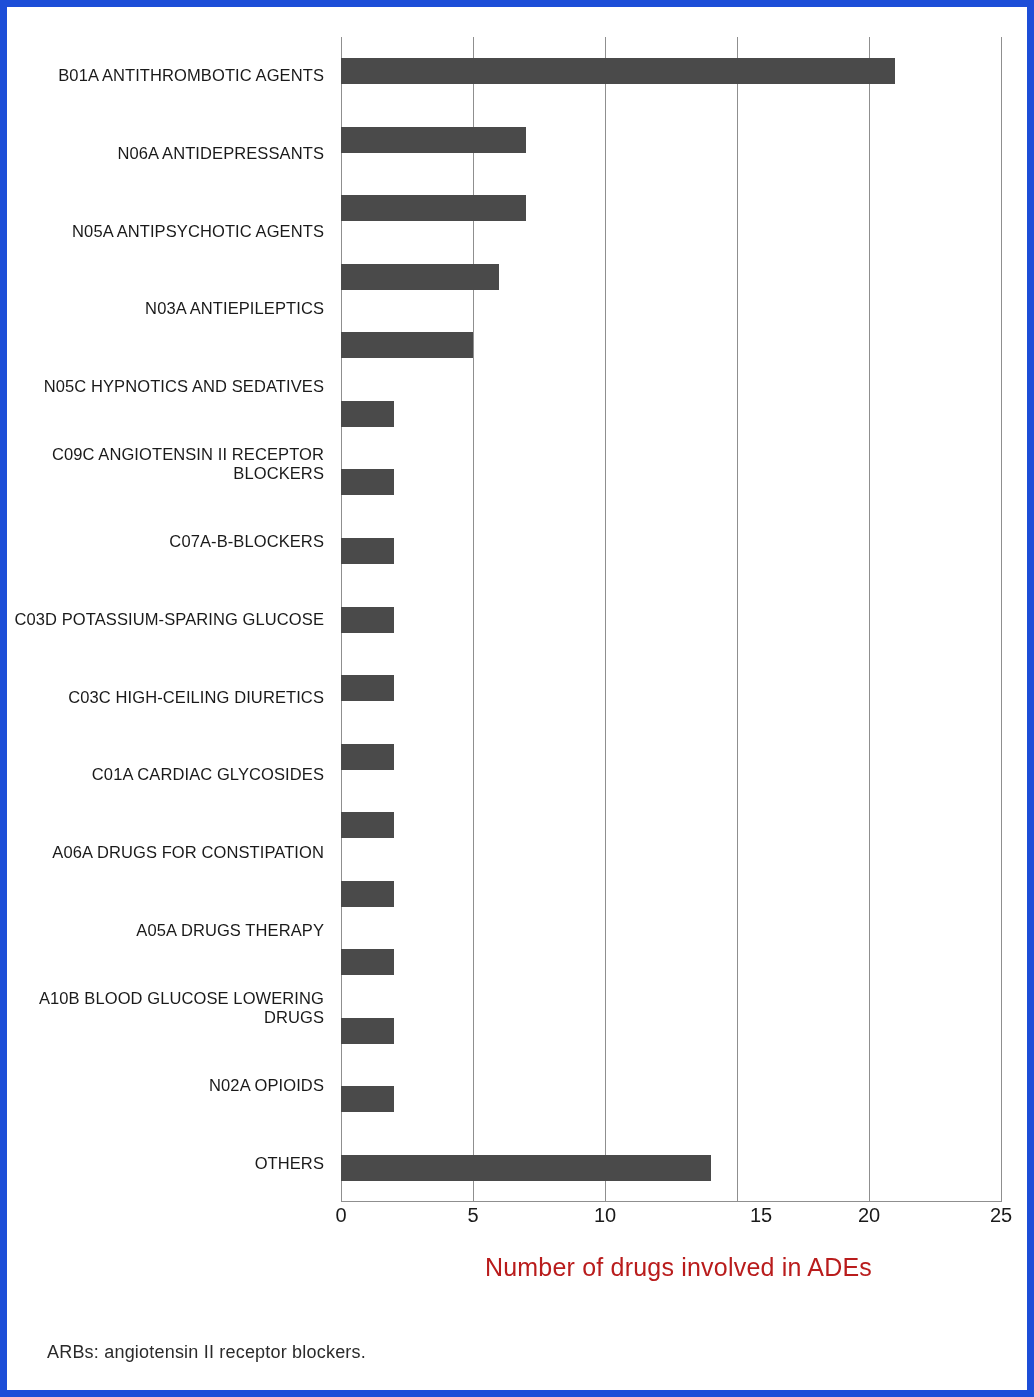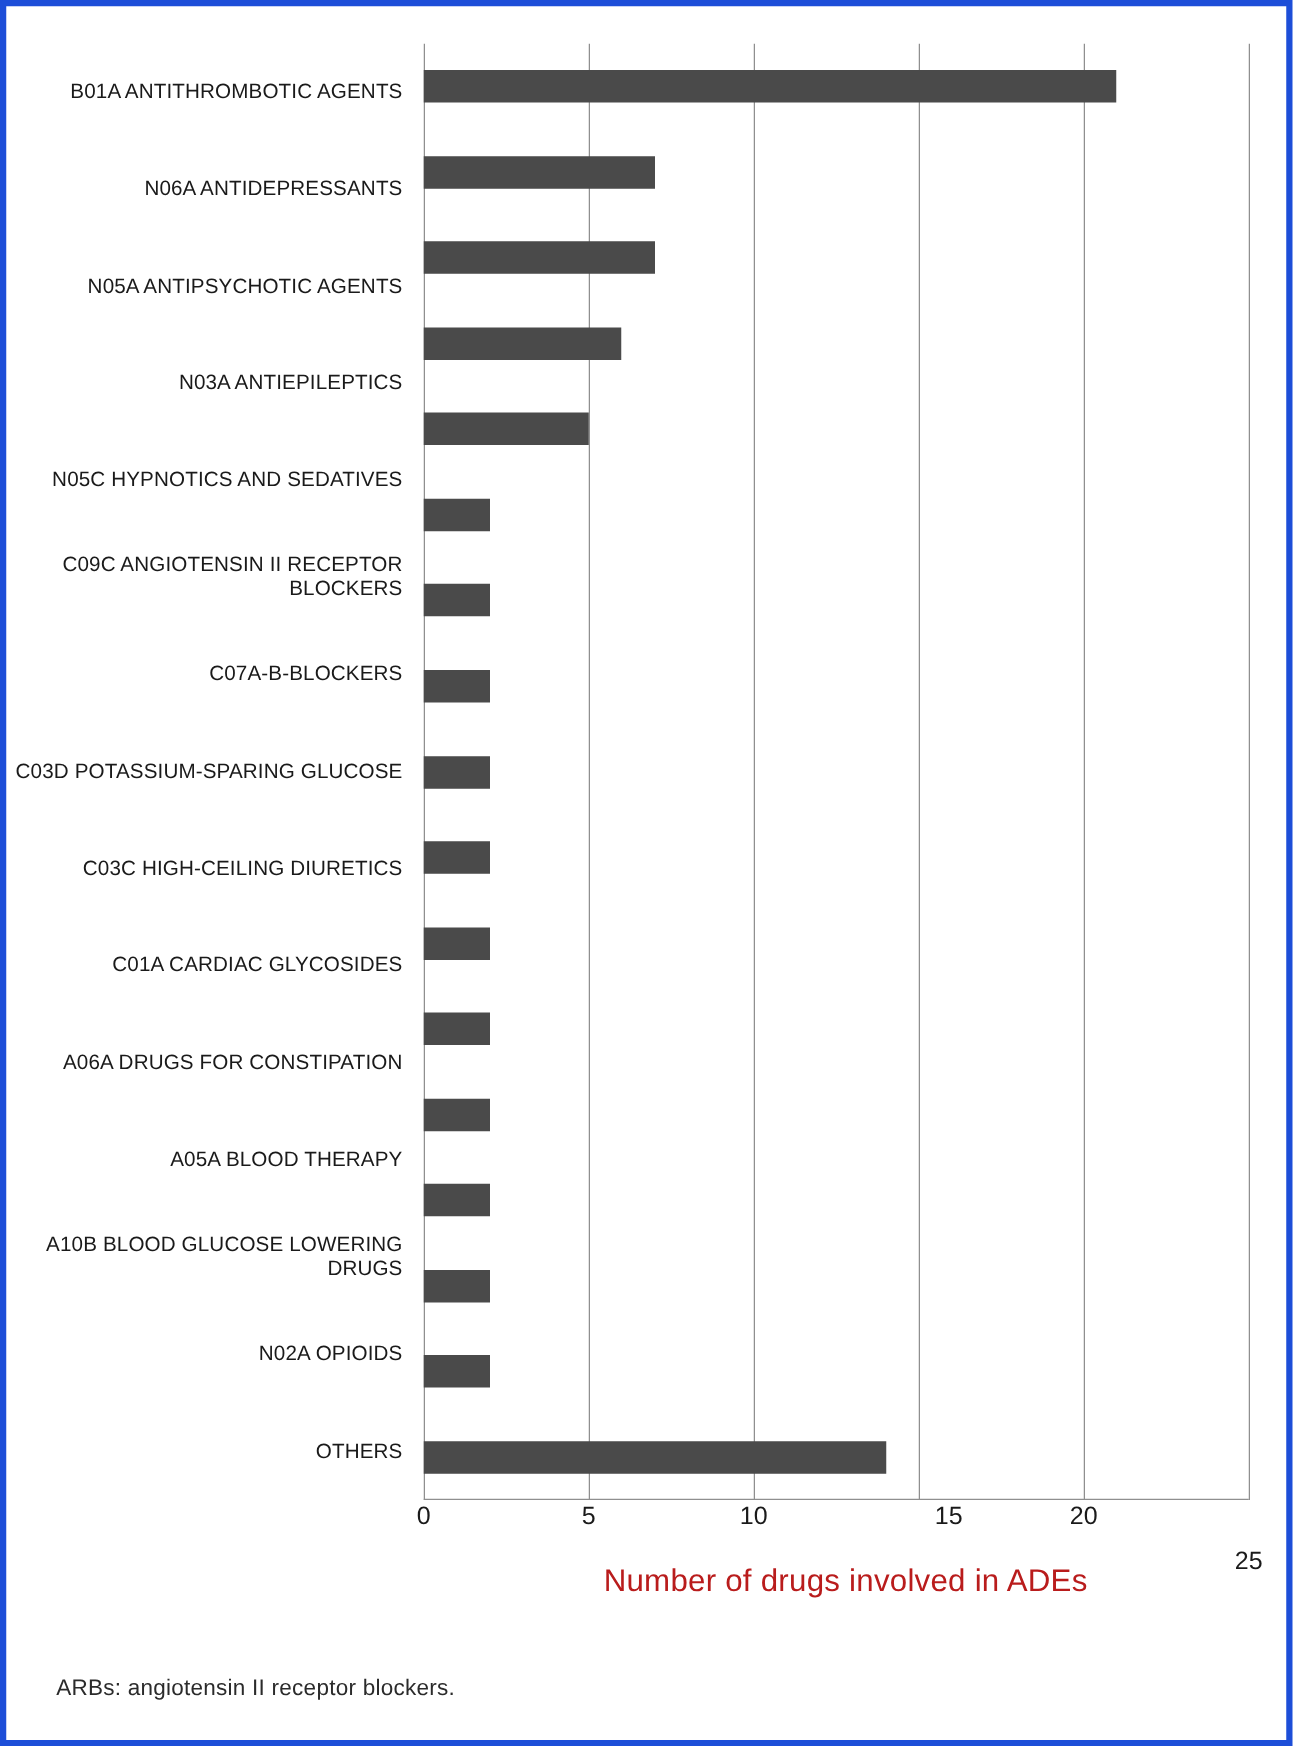--- a/index.html
+++ b/index.html
@@ -12,21 +12,21 @@
     height: 1397px;
     font-family: "Liberation Sans", sans-serif;
     color: #1a1a1a;
     overflow: hidden;
   }
   #page {
     position: relative;
     width: 1034px;
     height: 1397px;
     box-sizing: border-box;
-    border: 5px solid #1d4ed8;
+    border: 7px solid #1d4ed8;
     background: #ffffff;
   }
   
   #chart-wrap {
     position: absolute;
     left: 0;
     top: 0;
     width: 1024px;
     height: 1240px;
   }
@@ -165,21 +165,21 @@
         <div class="cat-row">
           <span class="cat-label">C03C HIGH-CEILING DIURETICS</span>
         </div>
         <div class="cat-row">
           <span class="cat-label">C01A CARDIAC GLYCOSIDES</span>
         </div>
         <div class="cat-row">
           <span class="cat-label">A06A DRUGS FOR CONSTIPATION</span>
         </div>
         <div class="cat-row">
-          <span class="cat-label">A05A BLOOD THERAPY</span>
+          <span class="cat-label">A05A DRUGS THERAPY</span>
         </div>
         <div class="cat-row">
           <span class="cat-label">A10B BLOOD GLUCOSE LOWERING DRUGS</span>
         </div>
         <div class="cat-row">
           <span class="cat-label">N02A OPIOIDS</span>
         </div>
         <div class="cat-row">
           <span class="cat-label">OTHERS</span>
         </div>
@@ -249,21 +249,21 @@
         </div>
       <div class="axis-line-bottom"></div>
     </div>
 
     <div class="x-ticks" id="x-ticks">
         <div class="x-tick" style="left: 0px;">0</div>
         <div class="x-tick" style="left: 132px;">5</div>
         <div class="x-tick" style="left: 264px;">10</div>
         <div class="x-tick" style="left: 396px; margin-left: 24px;">15</div>
         <div class="x-tick" style="left: 528px;">20</div>
-        <div class="x-tick" style="left: 660px; margin-top: 36px;">25</div>
+        <div class="x-tick" style="left: 660px;">25</div>
       </div>
 
     <div class="xlabel">Number of drugs involved in ADEs</div>
   </div>
 
   <div class="footnote">ARBs: angiotensin II receptor blockers.</div>
 
 </div>
 
 </body></html>

